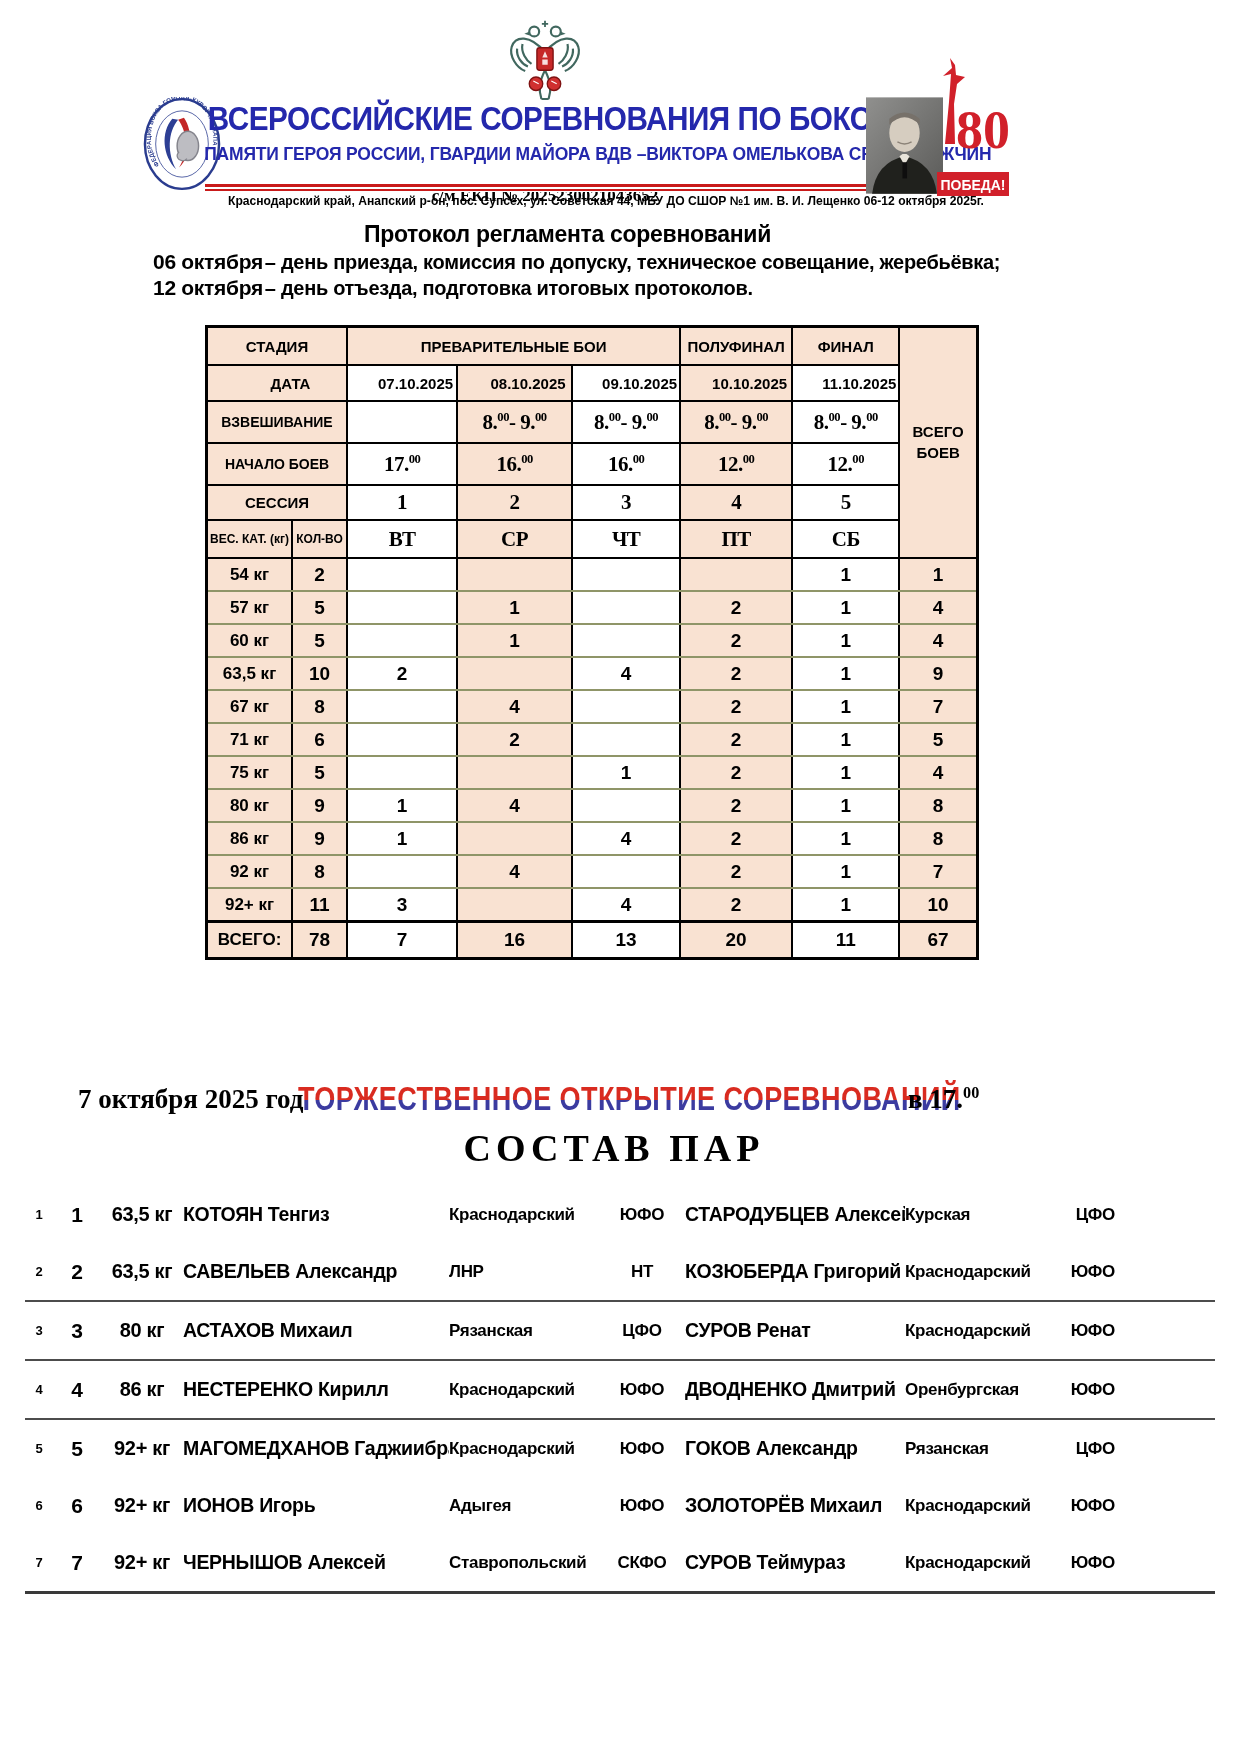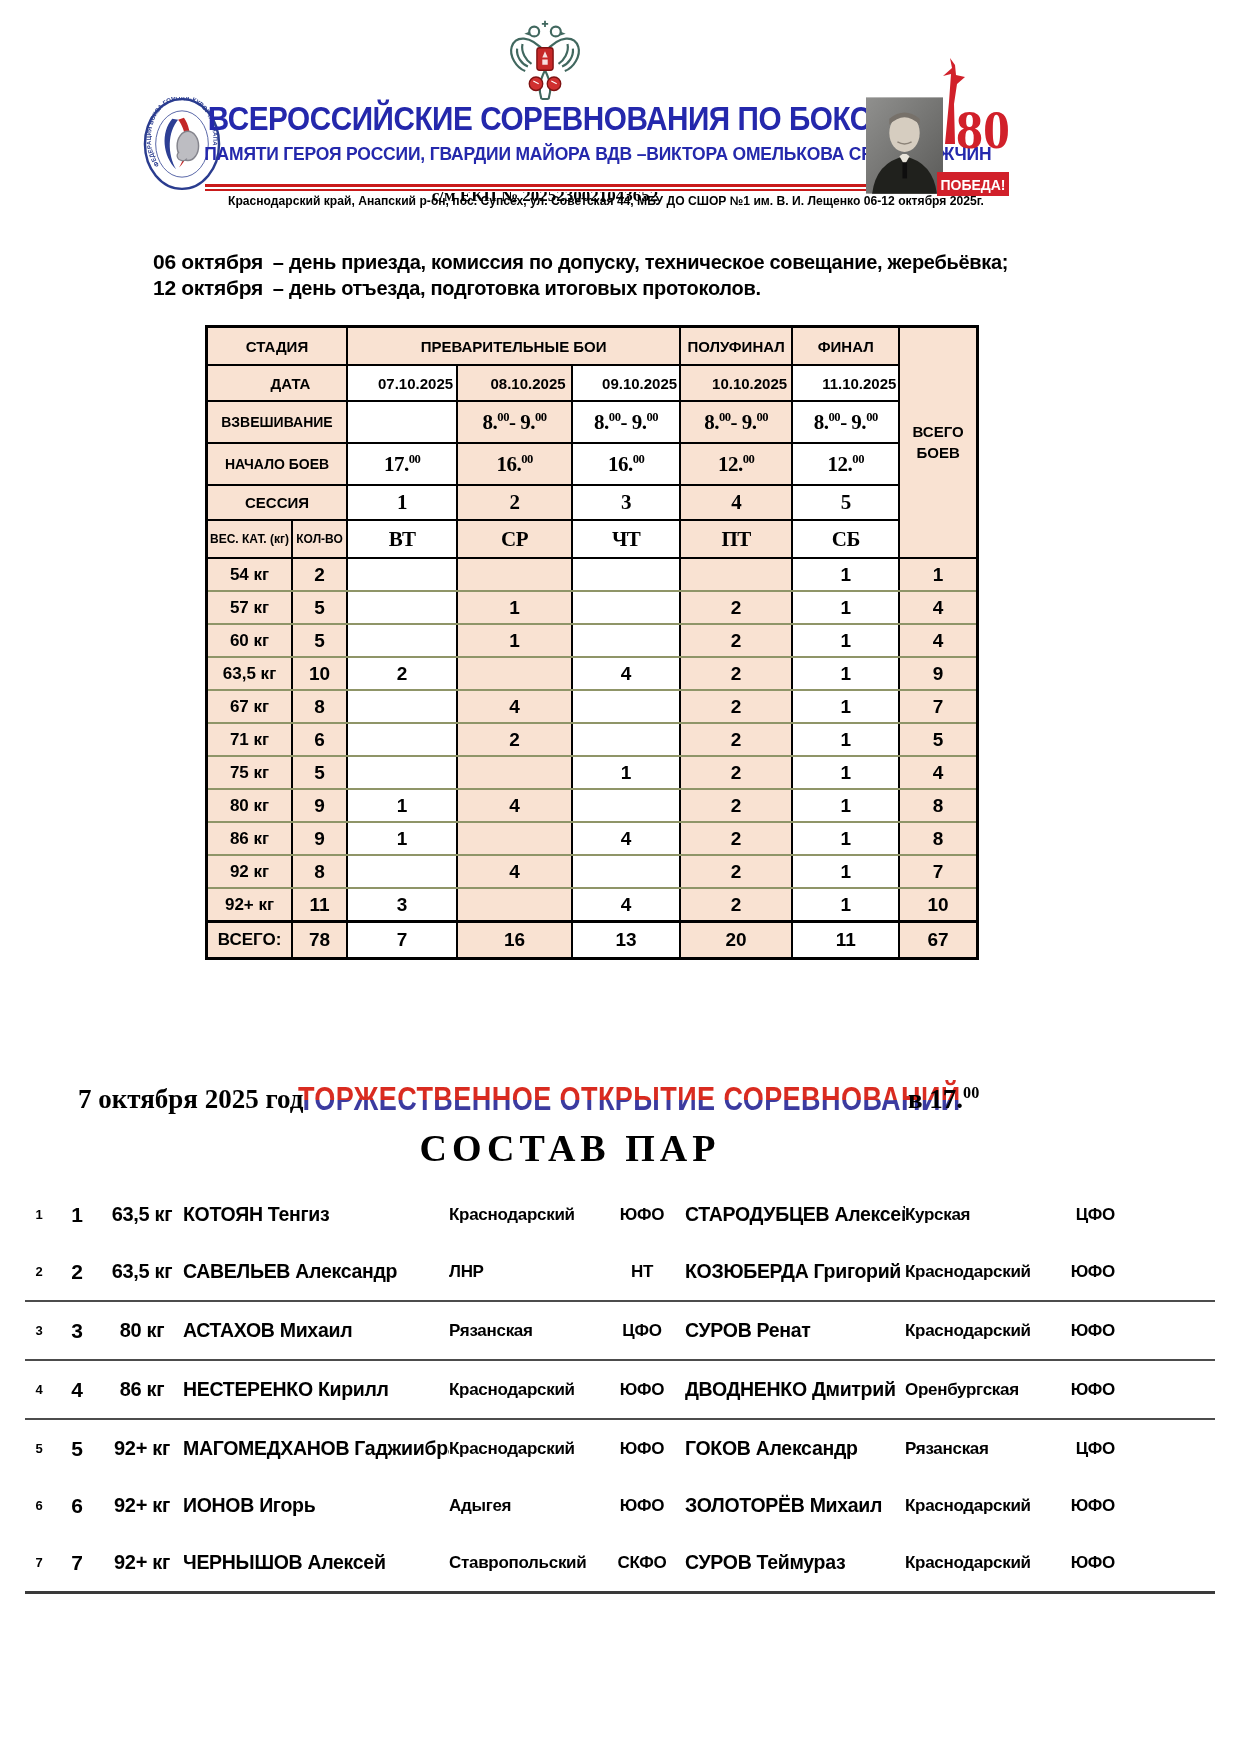--- a/index.html
+++ b/index.html
@@ -20,21 +20,21 @@
   .ekp{font-family:"Liberation Serif",serif;font-size:17px;font-weight:bold;margin-top:21px;}
   .redline{position:absolute;left:205px;top:184px;width:735px;height:8px;
            background:linear-gradient(#c91a1a 0 3px,#ffffff 3px 5px,#c91a1a 5px 7px,#fff 7px 8px);}
   .address{position:absolute;left:228px;top:194px;width:712px;font-size:12.5px;font-weight:bold;
            white-space:nowrap;transform:scaleX(0.97);transform-origin:left;}
 
   
   .proto-title{position:absolute;left:0;top:221px;width:1135px;text-align:center;
                font-size:23px;font-weight:bold;letter-spacing:-0.3px;}
   .proto-line{position:absolute;left:153px;font-size:20px;font-weight:bold;white-space:nowrap;letter-spacing:-0.3px;}
-  .proto-line .pd{font-size:21px;margin-right:10px;}
+  .proto-line .pd{font-size:21px;margin-right:2px;}
   #pl1{top:250px;} #pl2{top:276px;}
 
   
   .schedule{position:absolute;left:205px;top:325px;border-collapse:collapse;table-layout:fixed;
             border:3px solid #000;}
   .schedule td{border:2px solid #000;text-align:center;vertical-align:middle;font-weight:bold;
                padding:0 2px;overflow:hidden;}
   .cell-p{background:var(--peach);} .cell-w{background:#ffffff;}
   .r-stage td{height:36px;font-size:15px;}
   .tothead{font-size:15px;line-height:1.35;}
@@ -61,21 +61,21 @@
   .open-title{position:absolute;left:298px;top:1080px;font-size:33px;font-weight:bold;white-space:nowrap;
               transform:scaleX(0.82);transform-origin:left center;letter-spacing:0.5px;
               background:linear-gradient(var(--grad-top) 0 52%,var(--grad-bottom) 52% 100%);
               -webkit-background-clip:text;background-clip:text;color:transparent;}
   .open-time{position:absolute;left:908px;top:1084px;font-family:"Liberation Serif",serif;
              font-weight:bold;font-size:27px;white-space:nowrap;}
   .open-time sup{font-size:60%;}
 
   
   .pairs-title{position:absolute;left:0;top:1126px;width:1140px;text-align:center;
-               font-family:"Liberation Serif",serif;font-weight:bold;font-size:38px;letter-spacing:5px;}
+               font-family:"Liberation Serif",serif;font-weight:bold;font-size:38px;letter-spacing:5px;padding-left:44px;}
   .pairs{position:absolute;left:25px;top:1186px;width:1190px;}
   .pair-row{display:flex;align-items:center;height:57px;}
   .pair-row.divider{border-bottom:2px solid #4c4c4c;}
   .pair-row.thick{border-bottom:3px solid #3a3a3a;}
   .pc{flex:0 0 auto;font-weight:bold;letter-spacing:-0.3px;white-space:nowrap;overflow:hidden;}
   .c-idx{width:28px;text-align:center;font-size:13px;}
   .c-num{width:48px;text-align:center;font-size:21px;}
   .c-wt{width:82px;text-align:center;font-size:20px;}
   .c-rname{width:266px;font-size:19.5px;}
   .c-rreg{width:150px;font-size:17px;}
@@ -148,20 +148,21 @@
     <rect x="36" y="64" width="4.5" height="16" fill="#0e0e0e"></rect>
   </svg>
 
   <svg class="badge" viewBox="0 0 74 152">
     <path fill="#d1202a" d="M14,6 L16,16 L7,24 L15,22 L13,50 L9,92 L19,92 L18,52 L21,32 L29,25 L20,23 L19,13 Z"></path>
     <text x="20" y="96" font-size="54" font-weight="bold" fill="#d1202a" font-family="Liberation Serif, serif">80</text>
     <rect x="1" y="120" width="72" height="24" fill="#d1202a"></rect>
     <text x="37" y="137.5" text-anchor="middle" font-size="14" font-weight="bold" fill="#ffffff" font-family="Liberation Sans, sans-serif">ПОБЕДА!</text>
   </svg>
 
+  <div class="proto-title">Протокол регламента соревнований</div>
   <div class="proto-line" id="pl1">
     <span class="pd">06 октября</span><span>– день приезда, комиссия по допуску, техническое совещание, жеребьёвка;</span>
   </div>
   <div class="proto-line" id="pl2">
     <span class="pd">12 октября</span><span>– день отъезда, подготовка итоговых протоколов.</span>
   </div>
 
   <table class="schedule">
     <colgroup>
       <col style="width:85px">

